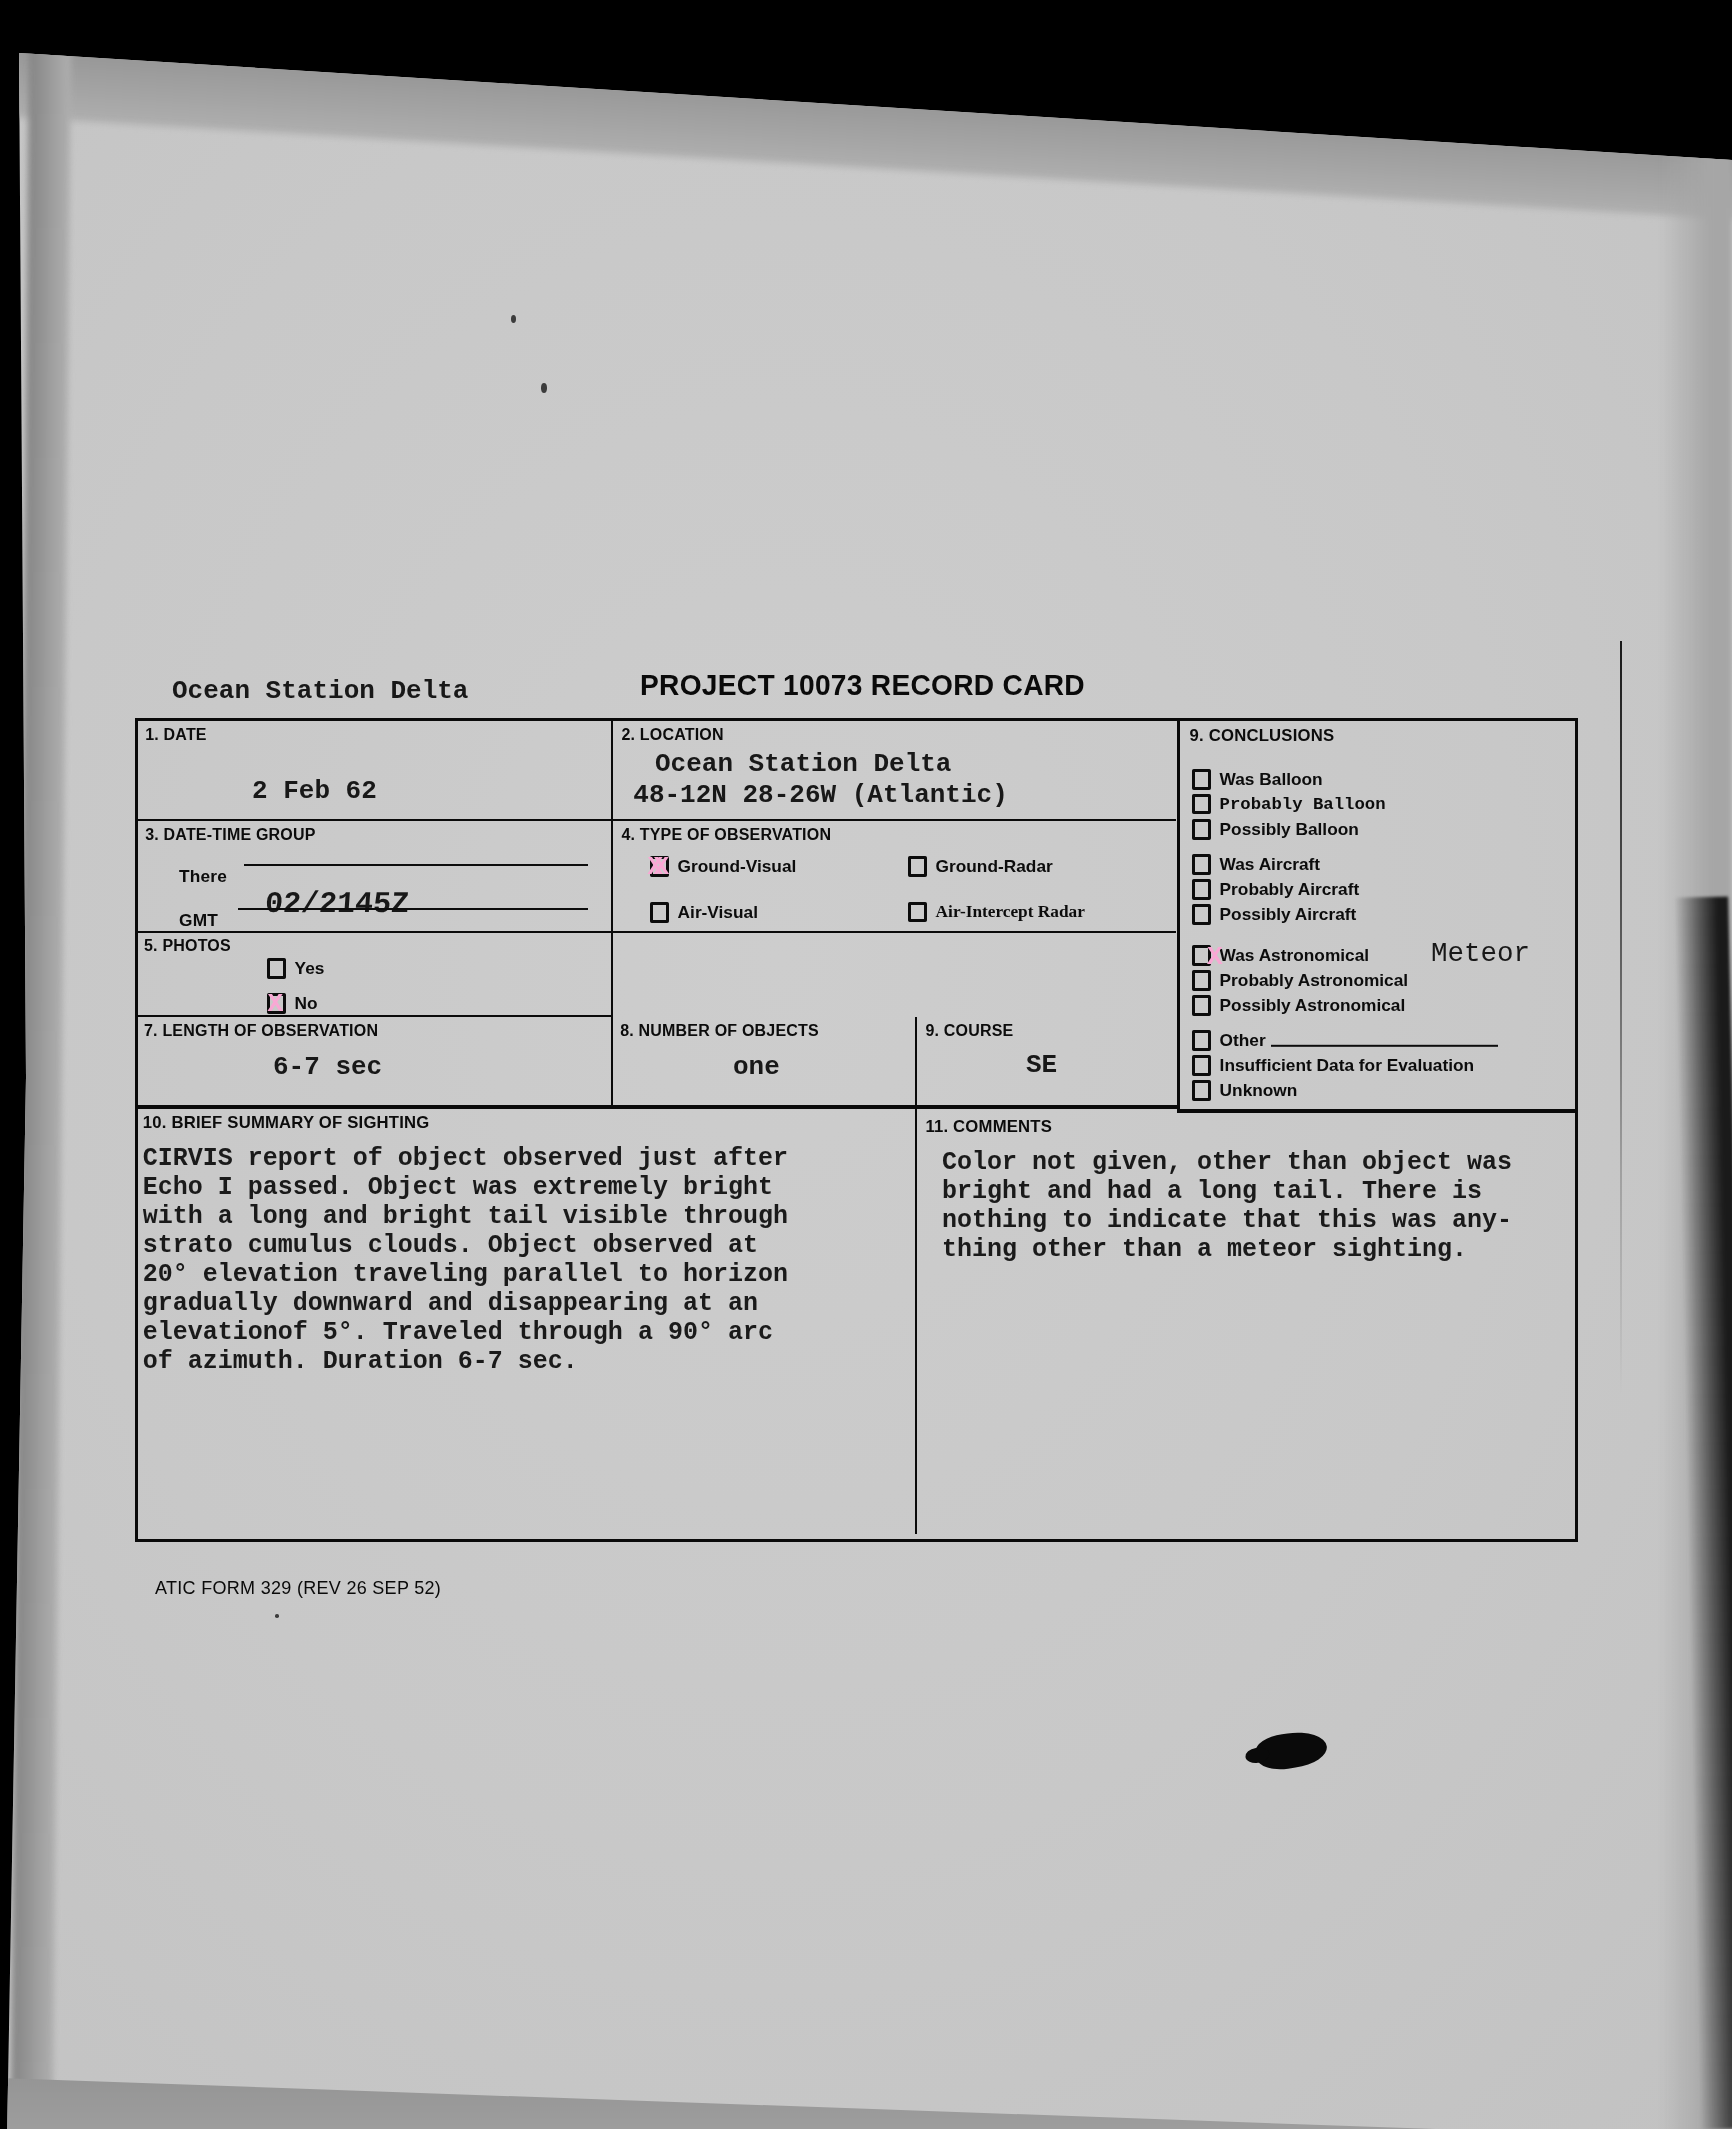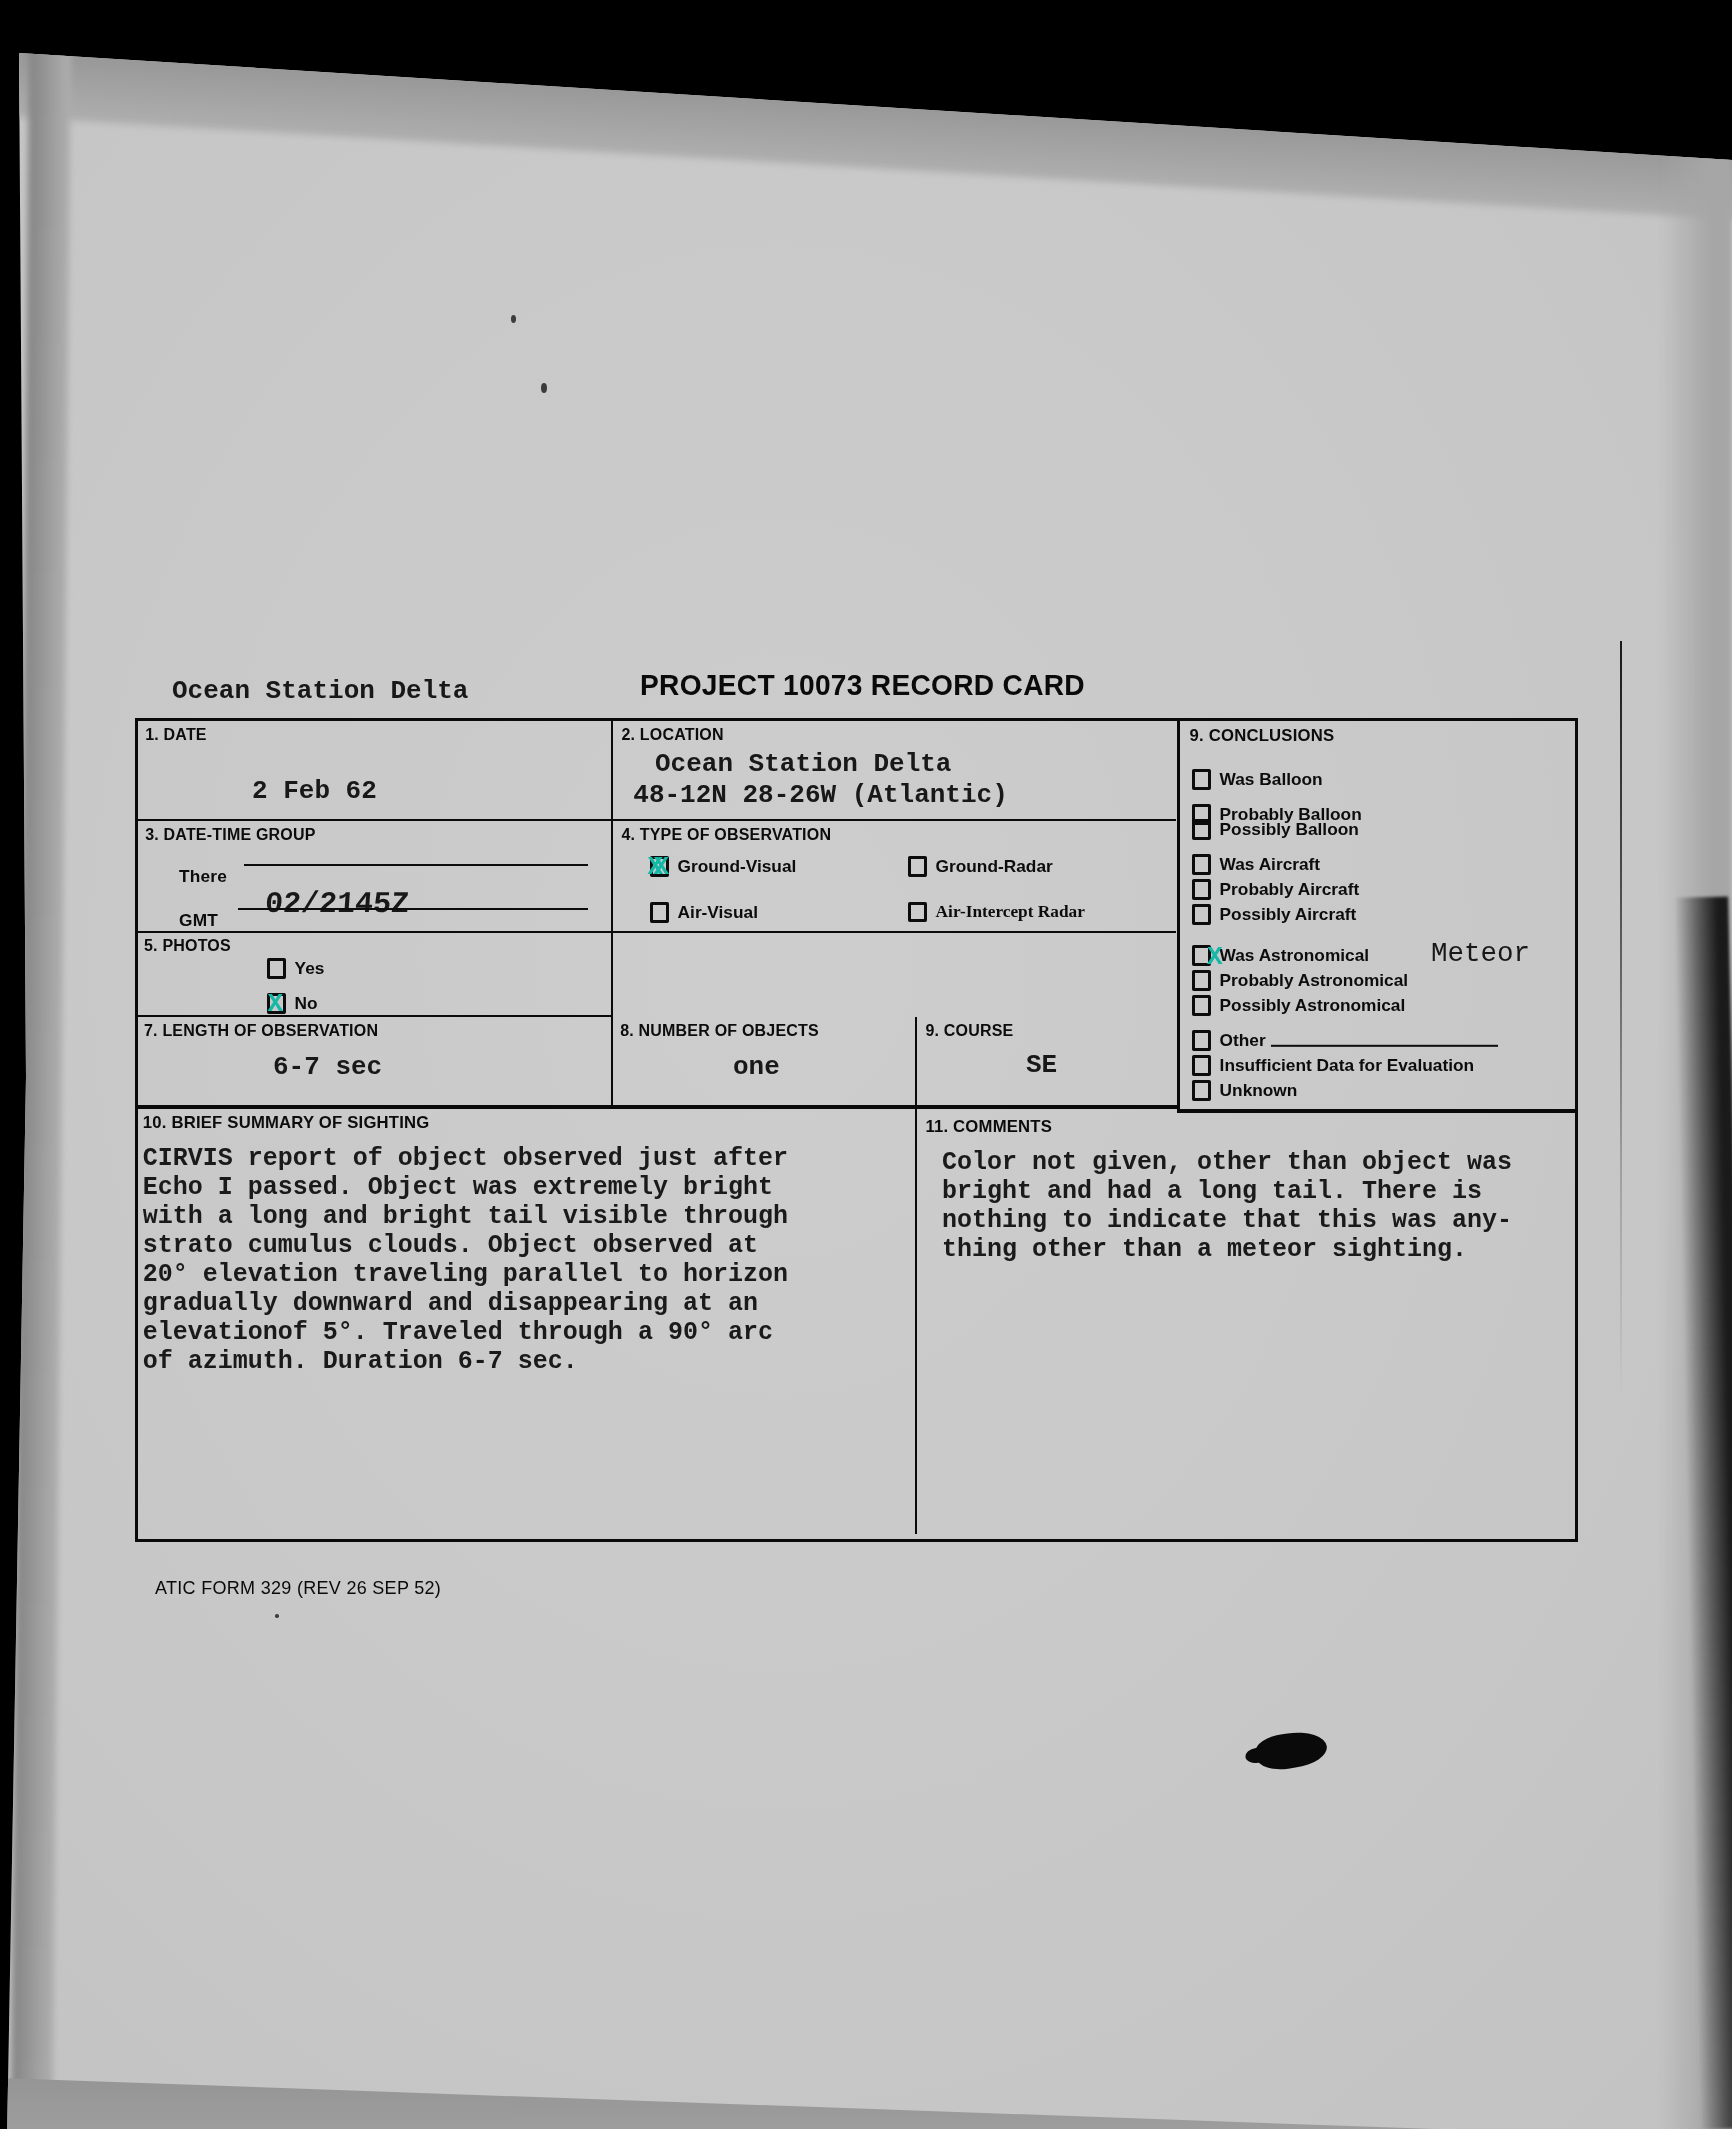--- a/index.html
+++ b/index.html
@@ -21,21 +21,21 @@
   #blwedge{left:0;top:2057px;width:1732px;height:78px;
            background:linear-gradient(#929292,#9e9e9e);
            clip-path:polygon(0 21px, 1435px 72px, 0 72px);filter:blur(2.4px);}
 
   .flabel{font-weight:700;font-size:16px;letter-spacing:0.2px;color:#0c0c0c;white-space:nowrap;}
   .typed{font-family:"Liberation Mono","DejaVu Sans Mono",monospace;font-weight:700;color:#181818;white-space:nowrap;}
   .cell{position:absolute;box-sizing:border-box;}
   .abs{position:absolute;}
   .popt{position:absolute;display:flex;align-items:center;gap:9px;font-weight:700;font-size:17.3px;color:#0c0c0c;white-space:nowrap;}
   .cb{position:relative;display:inline-block;width:12.6px;height:14.4px;border:3px solid #0c0c0c;border-radius:1.8px;flex:0 0 auto;}
-  .cb .ovr{position:absolute;font-family:"Liberation Mono",monospace;font-weight:700;font-size:26px;color:#14b8a6;
+  .cb .ovr{position:absolute;font-family:"Liberation Mono",monospace;font-weight:700;font-size:26px;color:#f9a8d4;
            left:-5.4px;top:-5.4px;letter-spacing:-9.6px;line-height:1;}
   .cb .ovr-after{left:12px;top:-4.2px;letter-spacing:0;}
   .fill-line{display:inline-block;border-bottom:2.4px solid #0c0c0c;}
 
   #card{position:absolute;left:135px;top:718px;width:1443px;height:824px;border:3.6px solid #0a0a0a;box-sizing:border-box;}
   .b-r{border-right:2.4px solid #0a0a0a;}
   .b-b{border-bottom:2.4px solid #0a0a0a;}
   .b-bh{border-bottom:4.2px solid #0a0a0a;}
   .b-l{border-left:3px solid #0a0a0a;}
 
@@ -78,21 +78,21 @@
 
   <div class="cell b-l" style="left:1039px;top:0;width:400px;height:388px;">
     <div class="flabel abs" style="left:9.6px;top:4.8px;font-size:16.7px;">9. CONCLUSIONS</div>
 
     <div class="popt" style="left:12px;top:48px;">
         <span class="cb">
           <span class="ovr"></span>
         </span>
         <span>Was Balloon</span>
       </div>
-    <div class="popt" style="left:12px;top:83px;">
+    <div class="popt" style="left:12px;top:73px;font-family:Liberation Mono, monospace;">
         <span class="cb"></span>
         <span>Probably Balloon</span>
       </div>
     <div class="popt" style="left:12px;top:98px;">
         <span class="cb"></span>
         <span>Possibly Balloon</span>
       </div>
 
     <div class="popt" style="left:12px;top:133px;">
         <span class="cb"></span>

